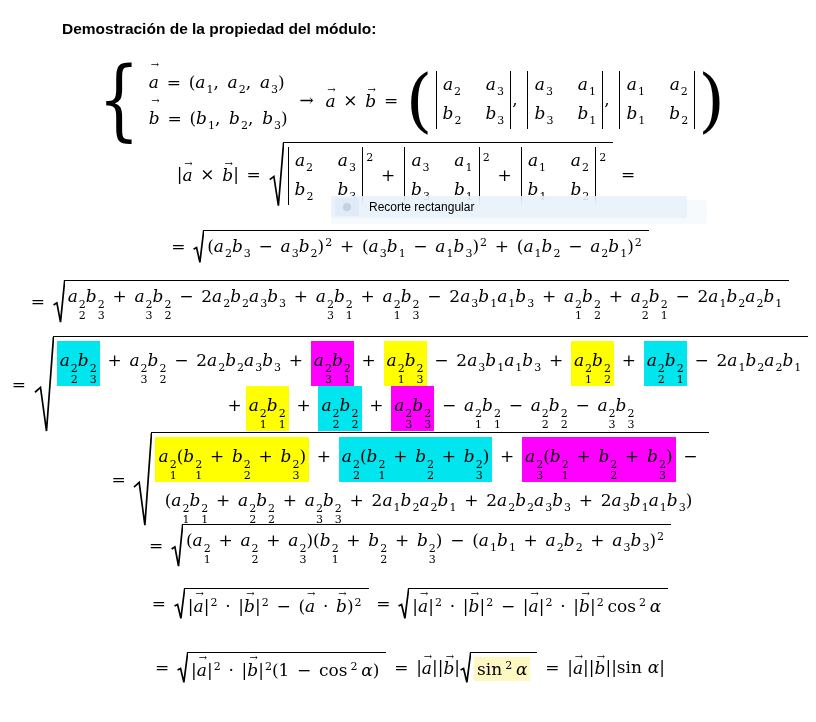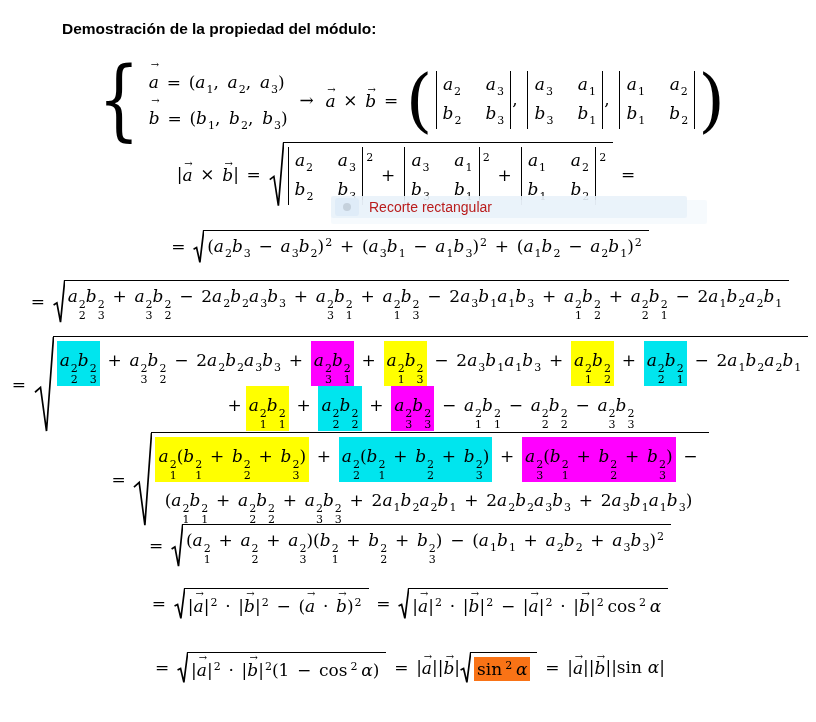--- a/index.html
+++ b/index.html
@@ -60,21 +60,21 @@
   .hl{display:inline-block;padding:1px 3px;}
   
   .snip-layer2{position:absolute;left:331px;top:200px;width:376px;height:24px;
                background:rgba(238,245,252,0.55);border-radius:2px;}
   .snip-tip{position:absolute;left:331px;top:196px;width:356px;height:22px;
             background:rgba(233,242,250,0.9);border-radius:2px;display:flex;align-items:center;
             font-family:"Liberation Sans",sans-serif;}
   .snip-bullet-box{width:24px;height:18px;margin-left:4px;border-radius:3px;
                    background:rgba(222,235,247,0.9);display:flex;align-items:center;justify-content:center;}
   .snip-dot{width:8px;height:8px;border-radius:50%;background:#c5d1dc;}
-  .snip-label{margin-left:10px;font-size:14px;color:#b91c1c;}
+  .snip-label{margin-left:10px;font-size:12px;color:#000000;}
 </style>
 </head>
 <body>
 
 <div id="page">
   <div class="doc-title">Demostración de la propiedad del módulo:</div>
 
   <div class="eq" id="eqline1">
       <span class="cases">
         <span class="cbr" style="font-size: 87.6px;">{</span>
@@ -414,21 +414,21 @@
       <span class="fence">|</span>
       <span class="vec"><span class="varrow">→</span><span class="vbase">a</span></span>
       <span class="fence">|</span>
       <span class="fence">|</span>
       <span class="vec"><span class="varrow">→</span><span class="vbase">b</span></span>
       <span class="fence">|</span>
       <span class="sqrt">
         <svg viewBox="0 0 20 100" preserveAspectRatio="none" width="11" height="31" class="rad">
           <polyline points="1,58 6.5,53 12.5,98 19.5,1" fill="none" stroke="#000" stroke-width="1.7" vector-effect="non-scaling-stroke"></polyline>
         </svg>
-        <span class="sqc"><span class="hl" style="background: #f97316;"><span class="up fn">sin</span><span class="sss">2</span><span class="msp"></span><span class="it">α</span></span></span>
+        <span class="sqc"><span class="hl" style="background: #fef9c3;"><span class="up fn">sin</span><span class="sss">2</span><span class="msp"></span><span class="it">α</span></span></span>
       </span>
       <span class="msp"></span>
       <span class="op">=</span>
       <span class="msp"></span>
       <span class="fence">|</span>
       <span class="vec"><span class="varrow">→</span><span class="vbase">a</span></span>
       <span class="fence">|</span>
       <span class="fence">|</span>
       <span class="vec"><span class="varrow">→</span><span class="vbase">b</span></span>
       <span class="fence">|</span>

